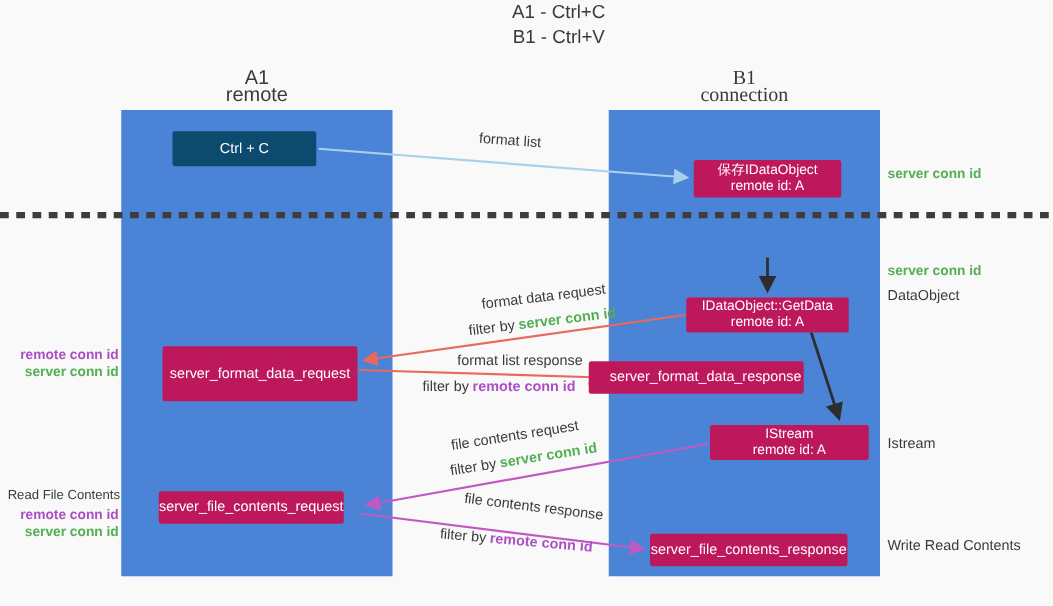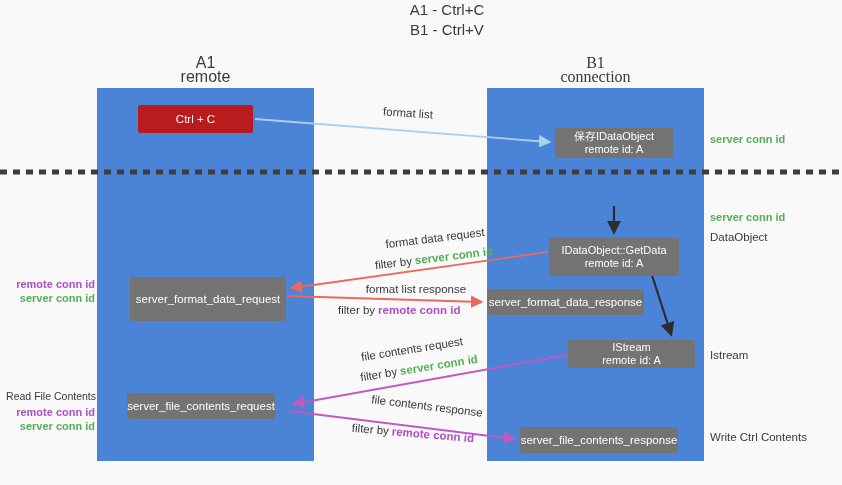--- a/index.html
+++ b/index.html
@@ -5,22 +5,22 @@
   html,body{margin:0;padding:0;}
   body{font-family:"Liberation Sans", sans-serif;}
   .canvas{position:relative;width:842px;height:485px;background:#f9f9f9;overflow:hidden;}
   .title{position:absolute;left:0;top:0;width:822px;text-align:center;font-size:15px;line-height:20px;color:#3a3a3a;padding-left:36px;}
   .lane-header{position:absolute;top:56px;width:217px;text-align:center;font-size:16px;line-height:14px;color:#3a3a3a;}
   .lane{position:absolute;top:88px;width:217px;height:373px;background:#4b84d7;}
   .overlay{position:absolute;left:0;top:0;width:842px;height:485px;pointer-events:none;}
   .box{position:absolute;display:flex;flex-direction:column;align-items:center;justify-content:center;
        color:#fff;text-align:center;border-radius:2px;font-size:11.5px;line-height:13px;}
   .box.two{font-size:11px;}
-  .green-box{background:#b91c1c;}
-  .orange-box{background:#737373;}
+  .green-box{background:#0c4a6e;}
+  .orange-box{background:#be185d;}
   .alabel{position:absolute;font-size:11.5px;color:#3a3a3a;text-align:center;white-space:nowrap;}
   .alabel .pfx{margin-right:3px;}
   .k-green{color:#54ae54;font-weight:bold;}
   .k-purple{color:#ad4fc4;font-weight:bold;}
   .side{position:absolute;font-size:11px;white-space:nowrap;}
   .side.right-col{left:710px;}
   .side.blk{color:#3a3a3a;font-size:11.5px;}
   .side-stack{position:absolute;width:90px;text-align:right;font-size:11px;font-weight:bold;line-height:13.5px;white-space:nowrap;}
 </style>
 </head>
@@ -77,25 +77,25 @@
     <span>server_format_data_request</span>
   </div>
   <div class="box orange-box" style="left:127px;top:393px;width:148px;height:26px;">
     <span>server_file_contents_request</span>
   </div>
 
   <div class="box orange-box two" style="left:555px;top:128px;width:118px;height:30px;">
     <span>保存IDataObject</span>
     <span>remote id: A</span>
   </div>
-  <div class="box orange-box two" style="left:549px;top:238px;width:130px;height:38px;">
+  <div class="box orange-box two" style="left:549px;top:238px;width:130px;height:28px;">
     <span>IDataObject::GetData</span>
     <span>remote id: A</span>
   </div>
-  <div class="box orange-box" style="left:487px;top:289px;width:157px;height:26px;">
+  <div class="box orange-box" style="left:471px;top:289px;width:157px;height:26px;padding-left:15px;">
     <span>server_format_data_response</span>
   </div>
   <div class="box orange-box two" style="left:568px;top:340px;width:127px;height:28px;">
     <span>IStream</span>
     <span>remote id: A</span>
   </div>
   <div class="box orange-box" style="left:520px;top:427px;width:158px;height:26px;">
     <span>server_file_contents_response</span>
   </div>
 
@@ -138,15 +138,15 @@
   <div class="side blk" style="left:2px;top:390px;width:94px;text-align:right;font-size:10.5px;">Read File Contents</div>
   <div class="side-stack" style="left:5px;top:406px;">
     <div class="k-purple">remote conn id</div>
     <div class="k-green">server conn id</div>
   </div>
 
   <div class="side right-col k-green" style="top:133px;">server conn id</div>
   <div class="side right-col k-green" style="top:211px;">server conn id</div>
   <div class="side right-col blk" style="top:231px;">DataObject</div>
   <div class="side right-col blk" style="top:349px;">Istream</div>
-  <div class="side right-col blk" style="top:431px;">Write Ctrl Contents</div>
+  <div class="side right-col blk" style="top:431px;">Write Read Contents</div>
 
 </div>
 
 </body></html>

